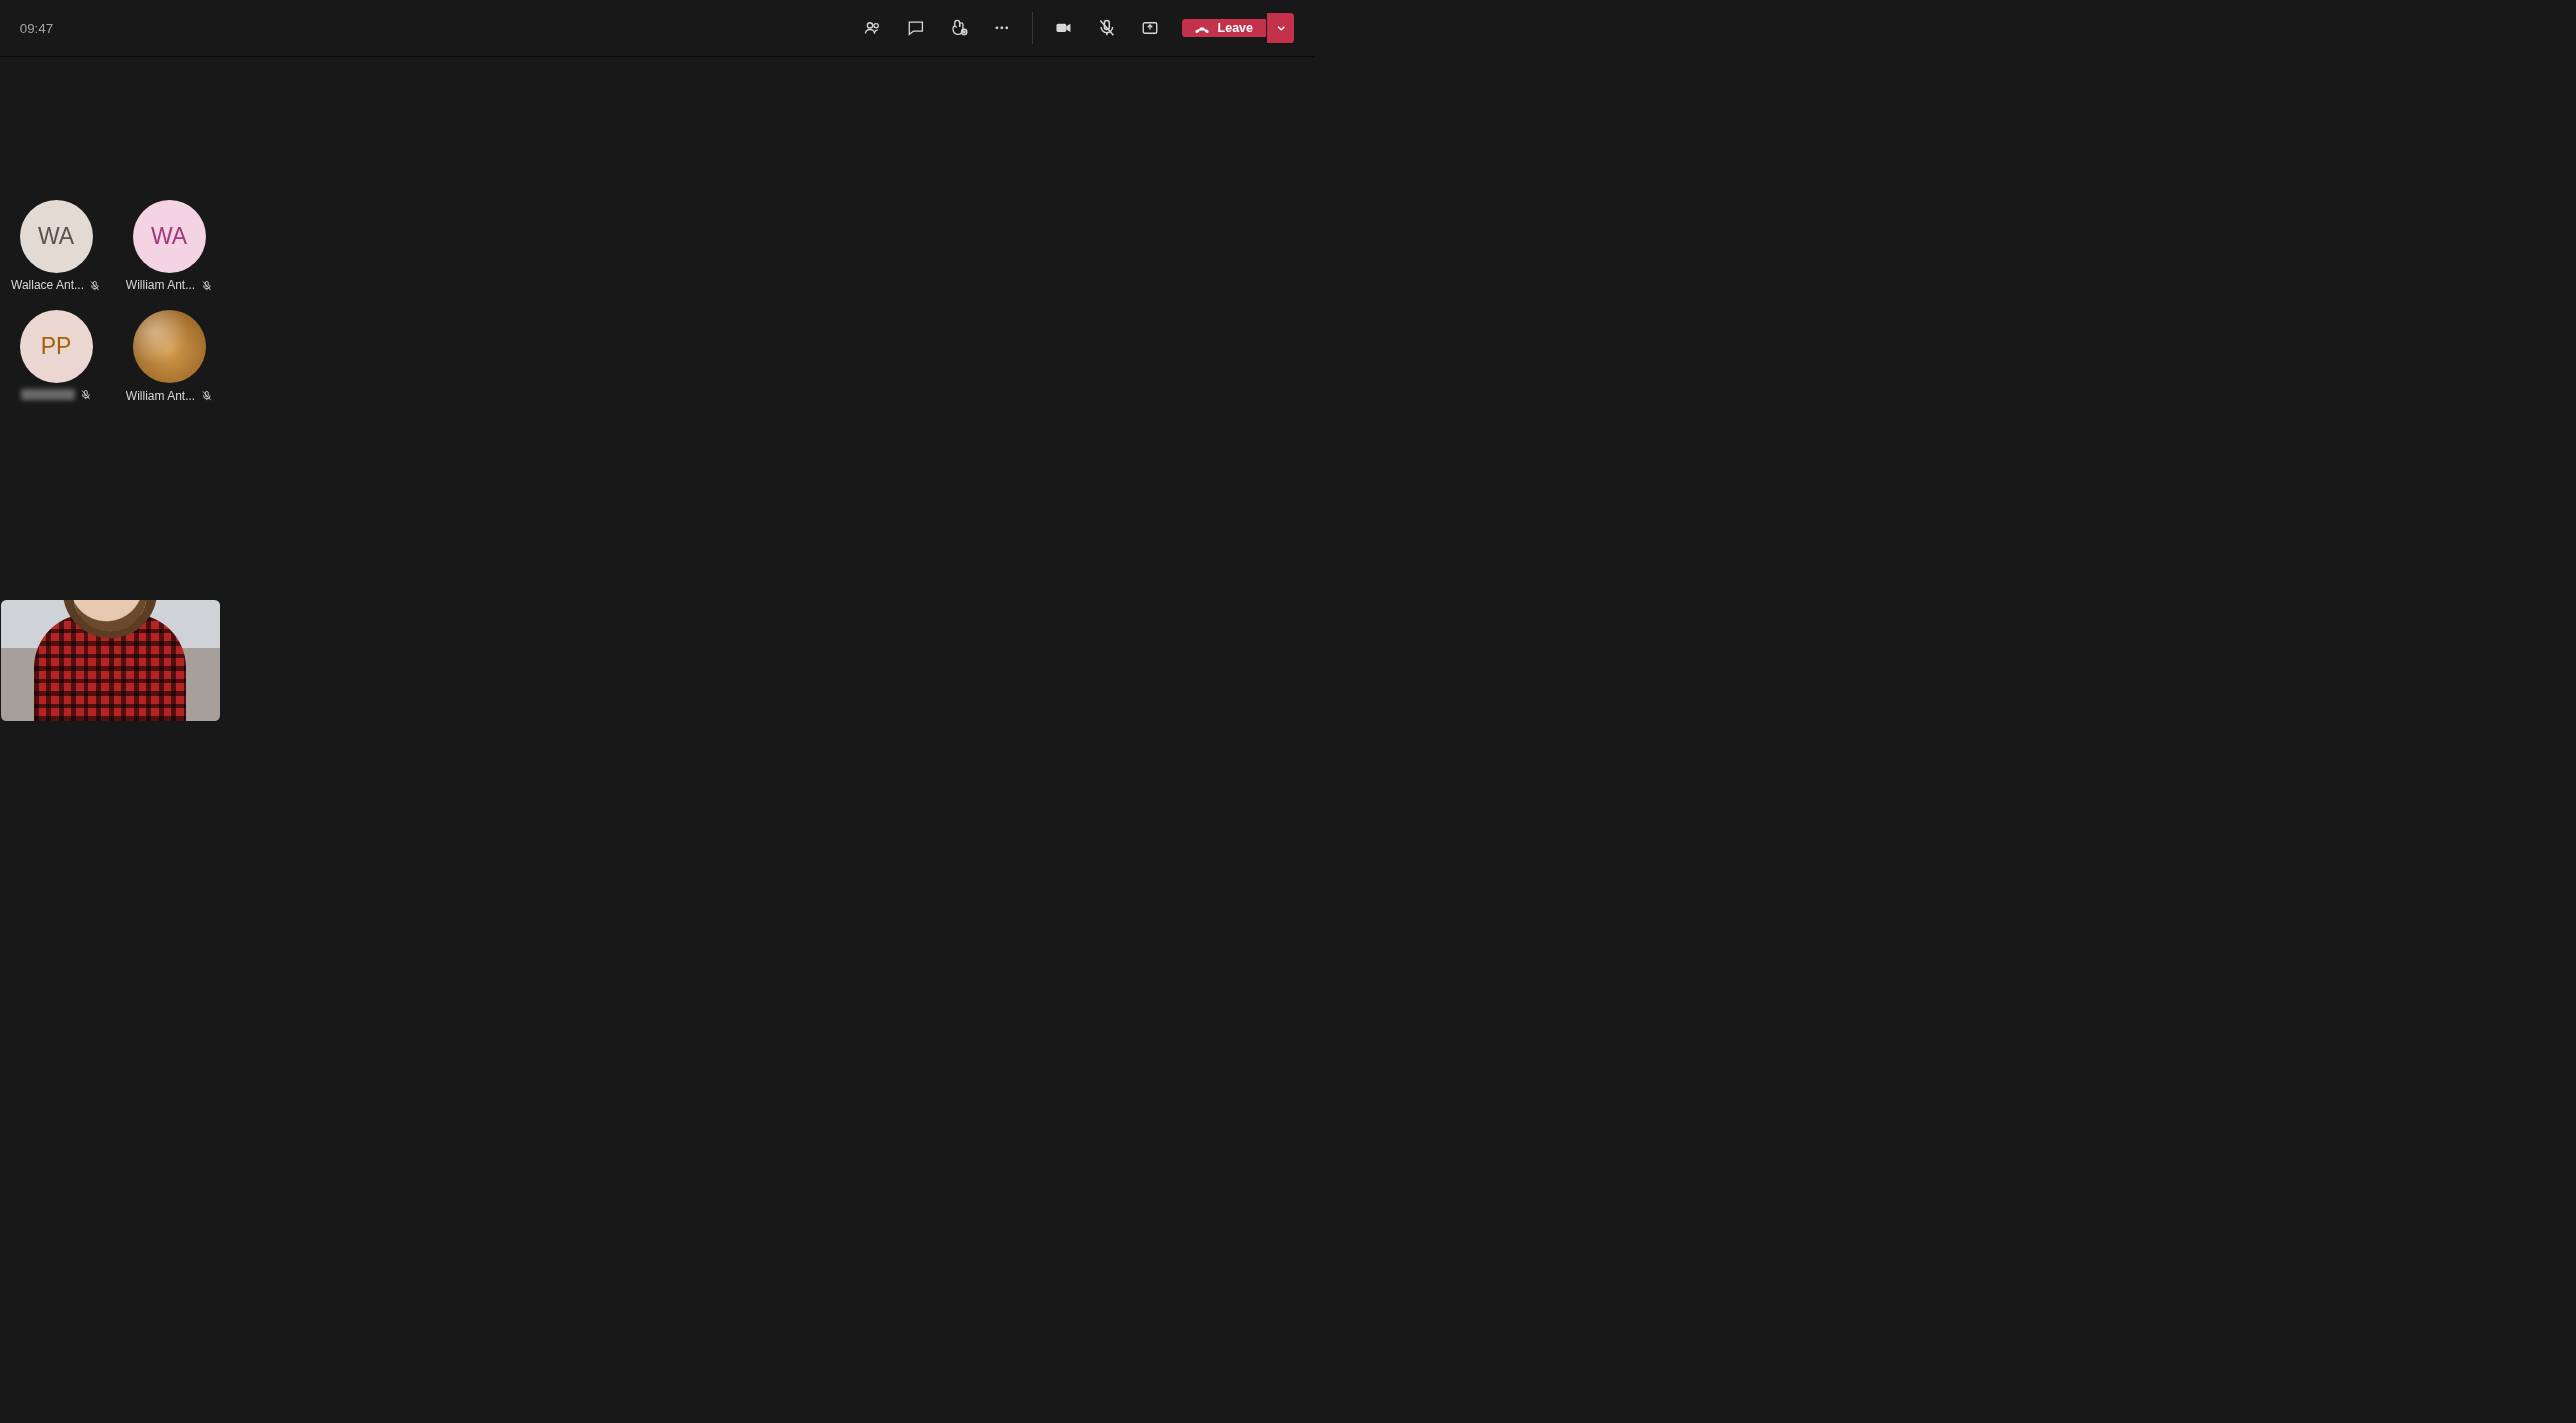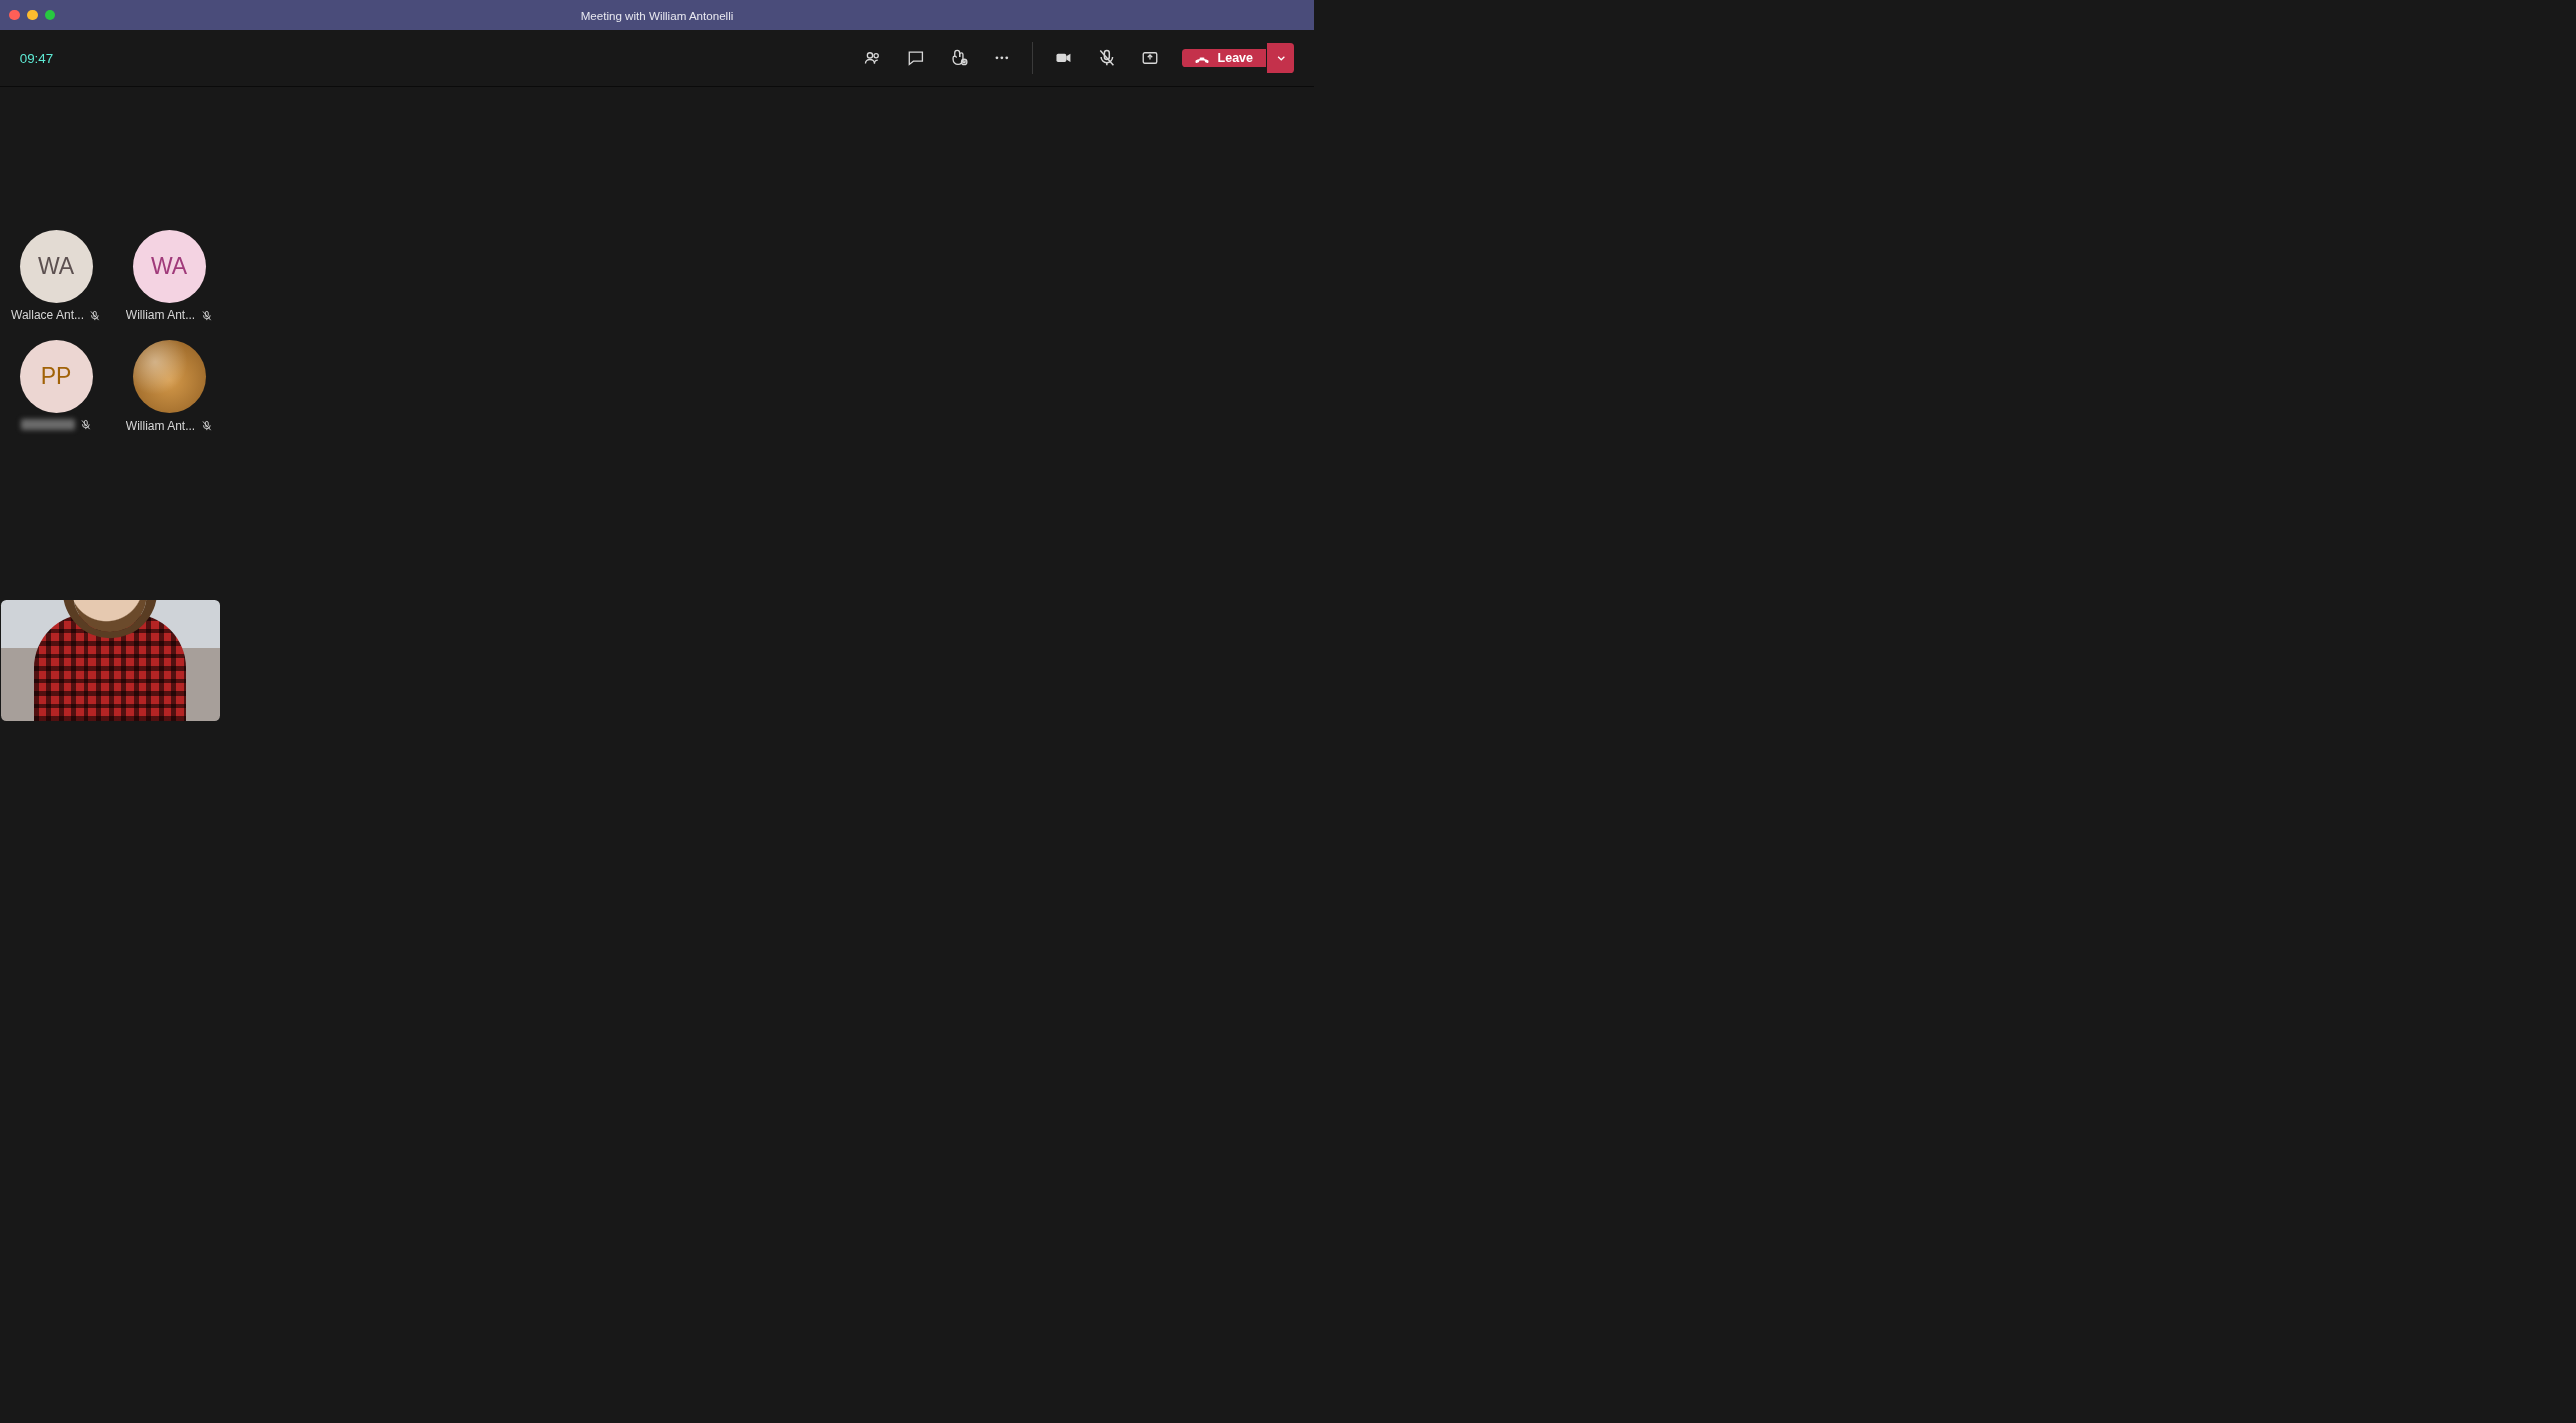--- a/index.html
+++ b/index.html
@@ -28,21 +28,21 @@
   
   .toolbar {
     height: 57px;
     background: #181818;
     display: flex;
     align-items: center;
     padding: 0 19.7px;
     position: relative;
     border-bottom: 0.9px solid #0a0a0a;
   }
-  .timer { color: #5eead4; font-size: 13.4px; }
+  .timer { color: #a3a3a3; font-size: 13.4px; }
   .toolbar-right {
     position: absolute; right: 19.7px;
     display: flex; align-items: center; gap: 0;
   }
   .tb-icon {
     width: 43px; height: 36px; display: flex; align-items: center; justify-content: center;
     color: #d8d8d8; cursor: pointer; border-radius: 3.6px;
   }
   .tb-sep { width: 0.9px; height: 32px; background: #3a3a3a; margin: 0 9px; }
   .leave-btn {
@@ -183,28 +183,20 @@
     box-shadow: 0 -4.5px 0 10.7px #5a3d23;
   }
 
   svg { display:block; }
 </style>
 </head>
 <body>
 
 <div class="window">
 
-  <div class="titlebar">
-    <div class="traffic-lights">
-      <div class="tl red"></div>
-      <div class="tl yellow"></div>
-      <div class="tl green"></div>
-    </div>
-    <div class="titlebar-title">Meeting with William Antonelli</div>
-  </div>
 
   <div class="toolbar">
     <div class="timer">09:47</div>
 
     <div class="toolbar-right">
       <div class="tb-icon">
         <svg width="19.7" height="19.7" viewBox="0 0 24 24" fill="none" stroke="currentColor" stroke-width="1.6">
           <circle cx="8.5" cy="9" r="3.2"></circle>
             <circle cx="16" cy="9.5" r="2.6"></circle>
           <path d="M3 19c0-3 2.5-5 5.5-5s5.5 2 5.5 5"></path>

